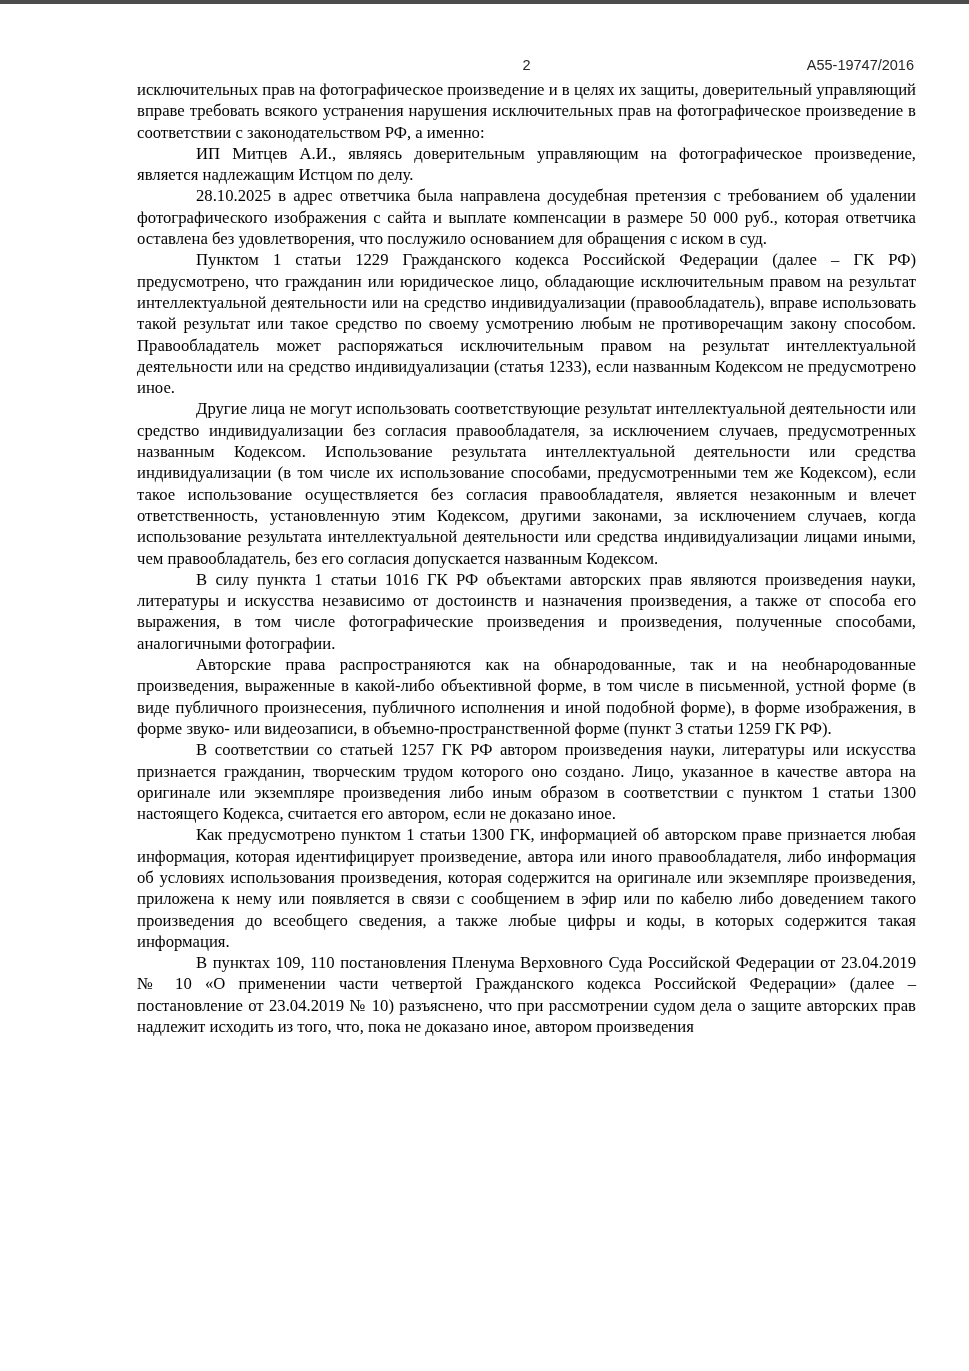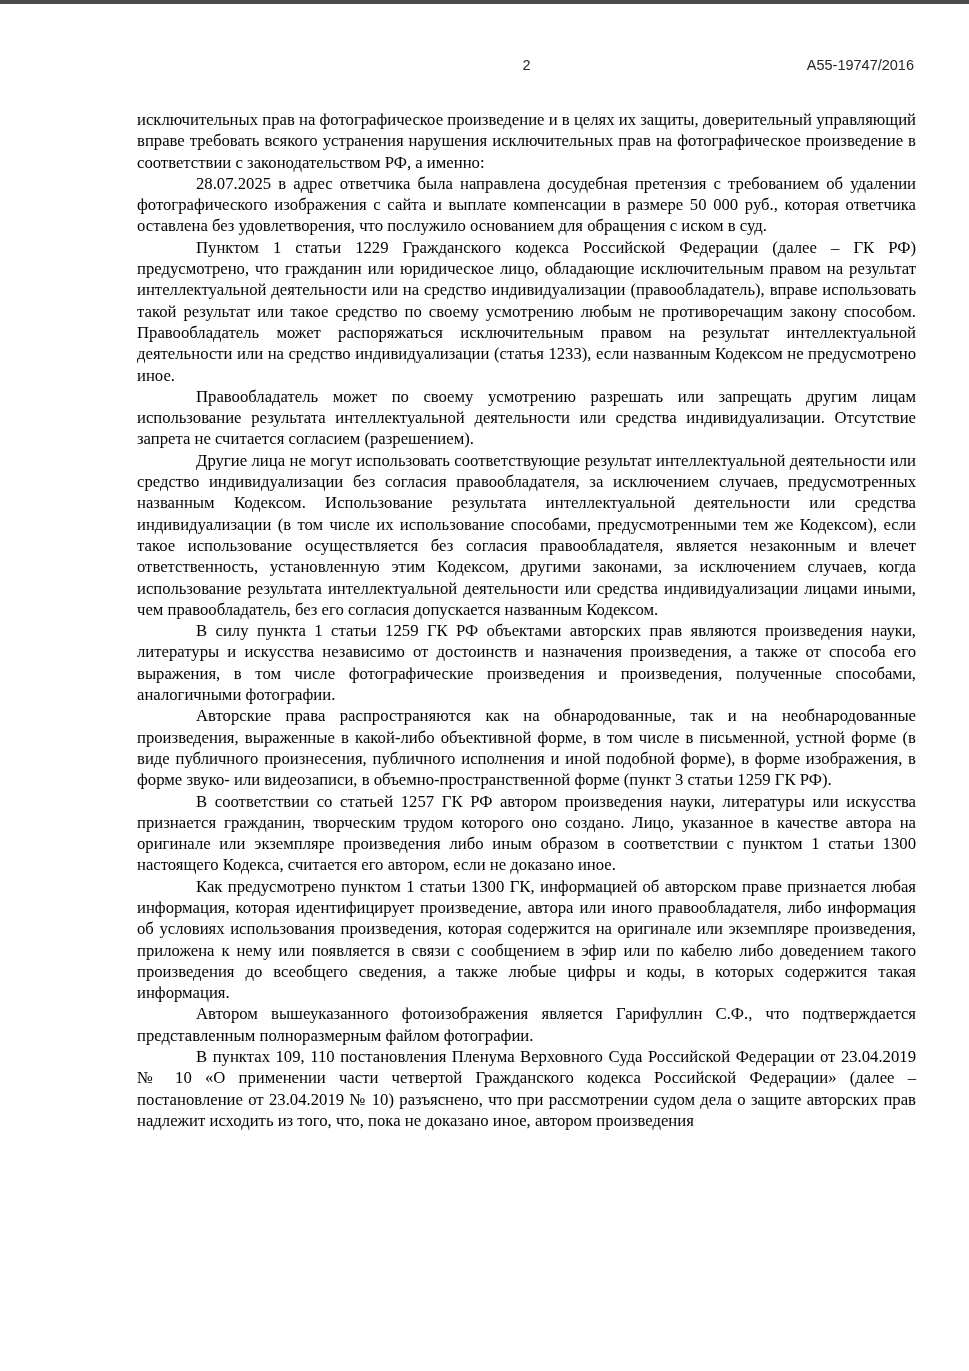--- a/index.html
+++ b/index.html
@@ -36,21 +36,21 @@
     left: 0;
     right: 0;
     text-align: center;
   }
   .header .case-num {
     position: absolute;
     right: 2px;
     top: 0;
   }
   .body-text {
-    margin: 35px 53px 0 137px;
+    margin: 5px 53px 0 137px;
     width: 779px;
     font-size: 16.7px;
     line-height: 21.3px;
     text-align: justify;
     hyphens: none;
   }
   .body-text p {
     margin: 0;
     padding: 0;
     text-indent: 59px;
@@ -65,24 +65,23 @@
 <div class="page">
   <div class="top-bar"></div>
 
   <div class="header">
     <span class="page-num">2</span>
     <span class="case-num">А55-19747/2016</span>
   </div>
 
   <div class="body-text">
     <p class="no-indent">исключительных прав на фотографическое произведение и в целях их защиты, доверительный управляющий вправе требовать всякого устранения нарушения исключительных прав на фотографическое произведение в соответствии с законодательством РФ, а именно:</p>
-    <p>28.07.2025 в адрес ответчика была направлена досудебная претензия с требованием об удалении фотографического изображения с сайта и выплате компенсации в размере 50 000 руб., которая ответчика оставлена без удовлетворения, что послужило основанием для обращения с иском в суд.</p>
+    <p>ИП Митцев А.И., являясь доверительным управляющим на фотографическое произведение, является надлежащим Истцом по делу.</p>
+    <p>28.10.2025 в адрес ответчика была направлена досудебная претензия с требованием об удалении фотографического изображения с сайта и выплате компенсации в размере 50 000 руб., которая ответчика оставлена без удовлетворения, что послужило основанием для обращения с иском в суд.</p>
     <p>Пунктом 1 статьи 1229 Гражданского кодекса Российской Федерации (далее – ГК РФ) предусмотрено, что гражданин или юридическое лицо, обладающие исключительным правом на результат интеллектуальной деятельности или на средство индивидуализации (правообладатель), вправе использовать такой результат или такое средство по своему усмотрению любым не противоречащим закону способом. Правообладатель может распоряжаться исключительным правом на результат интеллектуальной деятельности или на средство индивидуализации (статья 1233), если названным Кодексом не предусмотрено иное.</p>
-    <p>Правообладатель может по своему усмотрению разрешать или запрещать другим лицам использование результата интеллектуальной деятельности или средства индивидуализации. Отсутствие запрета не считается согласием (разрешением).</p>
     <p>Другие лица не могут использовать соответствующие результат интеллектуальной деятельности или средство индивидуализации без согласия правообладателя, за исключением случаев, предусмотренных названным Кодексом. Использование результата интеллектуальной деятельности или средства индивидуализации (в том числе их использование способами, предусмотренными тем же Кодексом), если такое использование осуществляется без согласия правообладателя, является незаконным и влечет ответственность, установленную этим Кодексом, другими законами, за исключением случаев, когда использование результата интеллектуальной деятельности или средства индивидуализации лицами иными, чем правообладатель, без его согласия допускается названным Кодексом.</p>
-    <p>В силу пункта 1 статьи 1259 ГК РФ объектами авторских прав являются произведения науки, литературы и искусства независимо от достоинств и назначения произведения, а также от способа его выражения, в том числе фотографические произведения и произведения, полученные способами, аналогичными фотографии.</p>
+    <p>В силу пункта 1 статьи 1016 ГК РФ объектами авторских прав являются произведения науки, литературы и искусства независимо от достоинств и назначения произведения, а также от способа его выражения, в том числе фотографические произведения и произведения, полученные способами, аналогичными фотографии.</p>
     <p>Авторские права распространяются как на обнародованные, так и на необнародованные произведения, выраженные в какой-либо объективной форме, в том числе в письменной, устной форме (в виде публичного произнесения, публичного исполнения и иной подобной форме), в форме изображения, в форме звуко- или видеозаписи, в объемно-пространственной форме (пункт 3 статьи 1259 ГК РФ).</p>
     <p>В соответствии со статьей 1257 ГК РФ автором произведения науки, литературы или искусства признается гражданин, творческим трудом которого оно создано. Лицо, указанное в качестве автора на оригинале или экземпляре произведения либо иным образом в соответствии с пунктом 1 статьи 1300 настоящего Кодекса, считается его автором, если не доказано иное.</p>
     <p>Как предусмотрено пунктом 1 статьи 1300 ГК, информацией об авторском праве признается любая информация, которая идентифицирует произведение, автора или иного правообладателя, либо информация об условиях использования произведения, которая содержится на оригинале или экземпляре произведения, приложена к нему или появляется в связи с сообщением в эфир или по кабелю либо доведением такого произведения до всеобщего сведения, а также любые цифры и коды, в которых содержится такая информация.</p>
-    <p>Автором вышеуказанного фотоизображения является Гарифуллин С.Ф., что подтверждается представленным полноразмерным файлом фотографии.</p>
     <p>В пунктах 109, 110 постановления Пленума Верховного Суда Российской Федерации от 23.04.2019 № 10 «О применении части четвертой Гражданского кодекса Российской Федерации» (далее – постановление от 23.04.2019 № 10) разъяснено, что при рассмотрении судом дела о защите авторских прав надлежит исходить из того, что, пока не доказано иное, автором произведения</p>
   </div>
 </div>
 
 </body></html>

